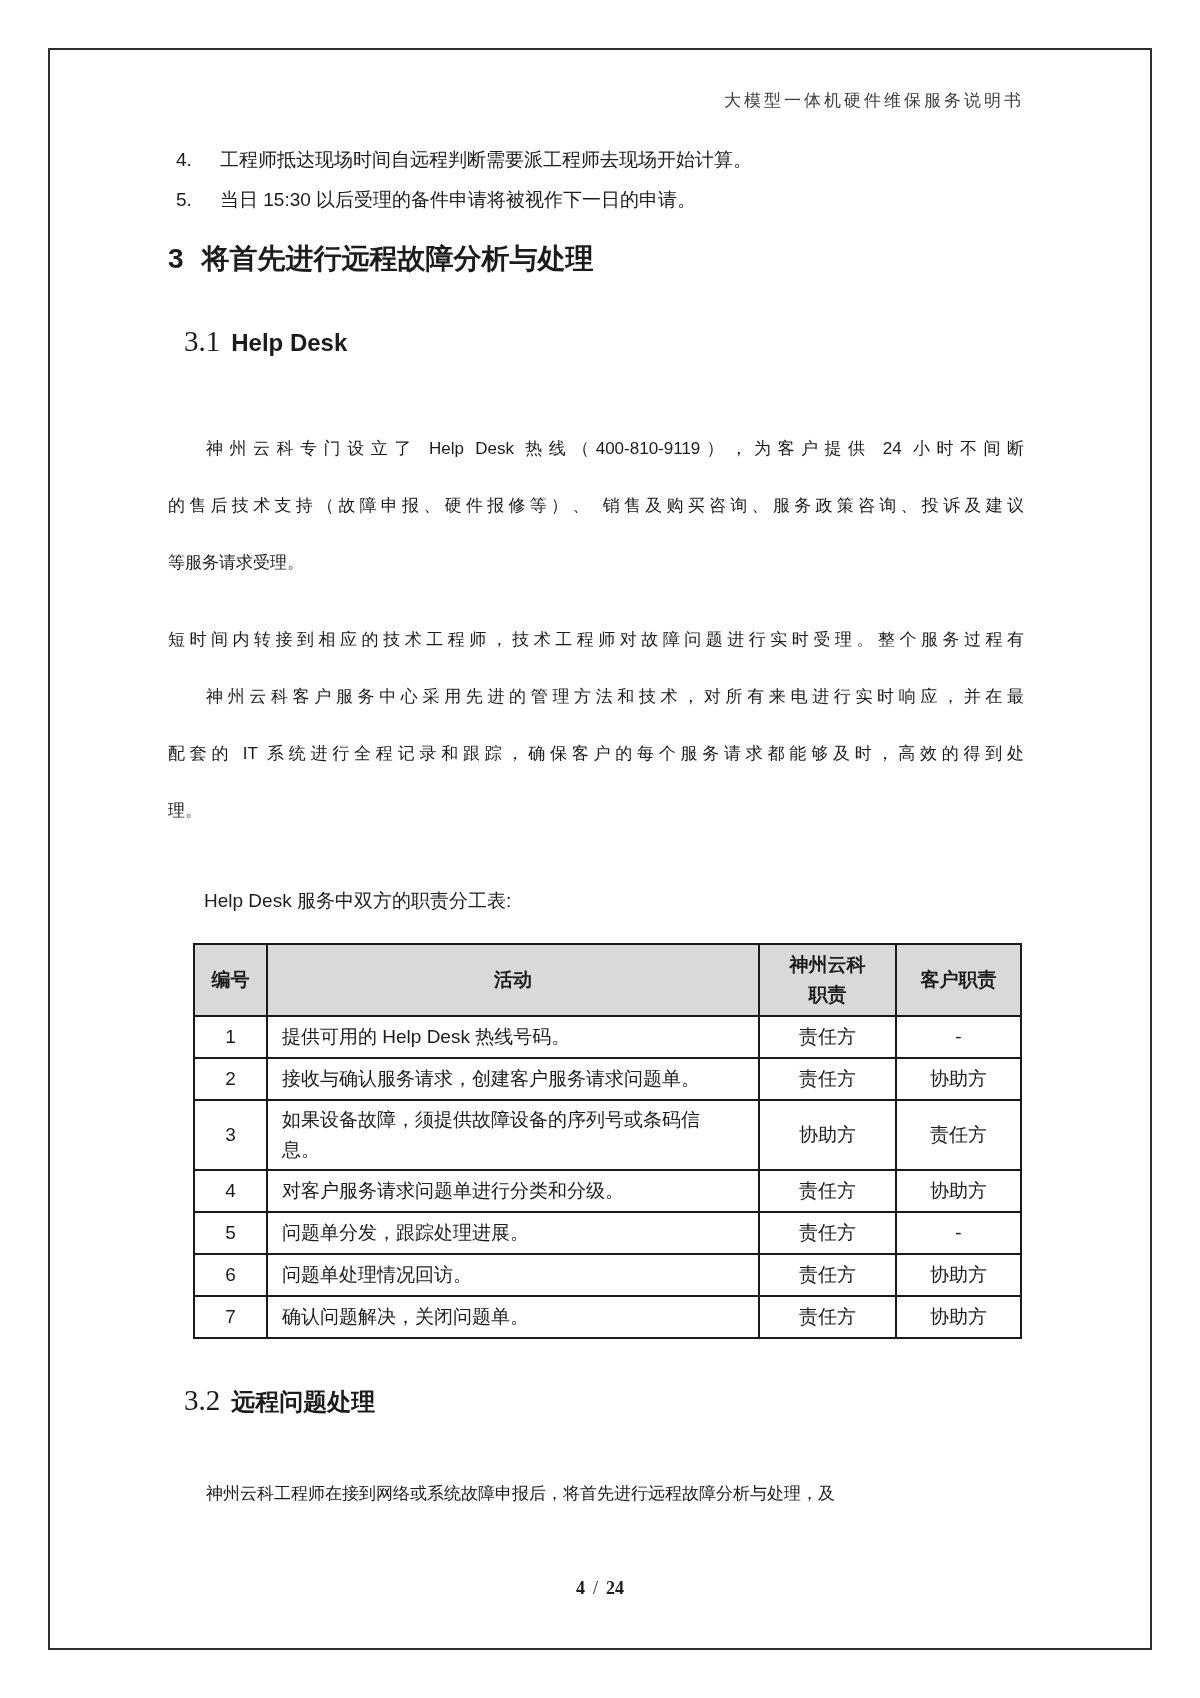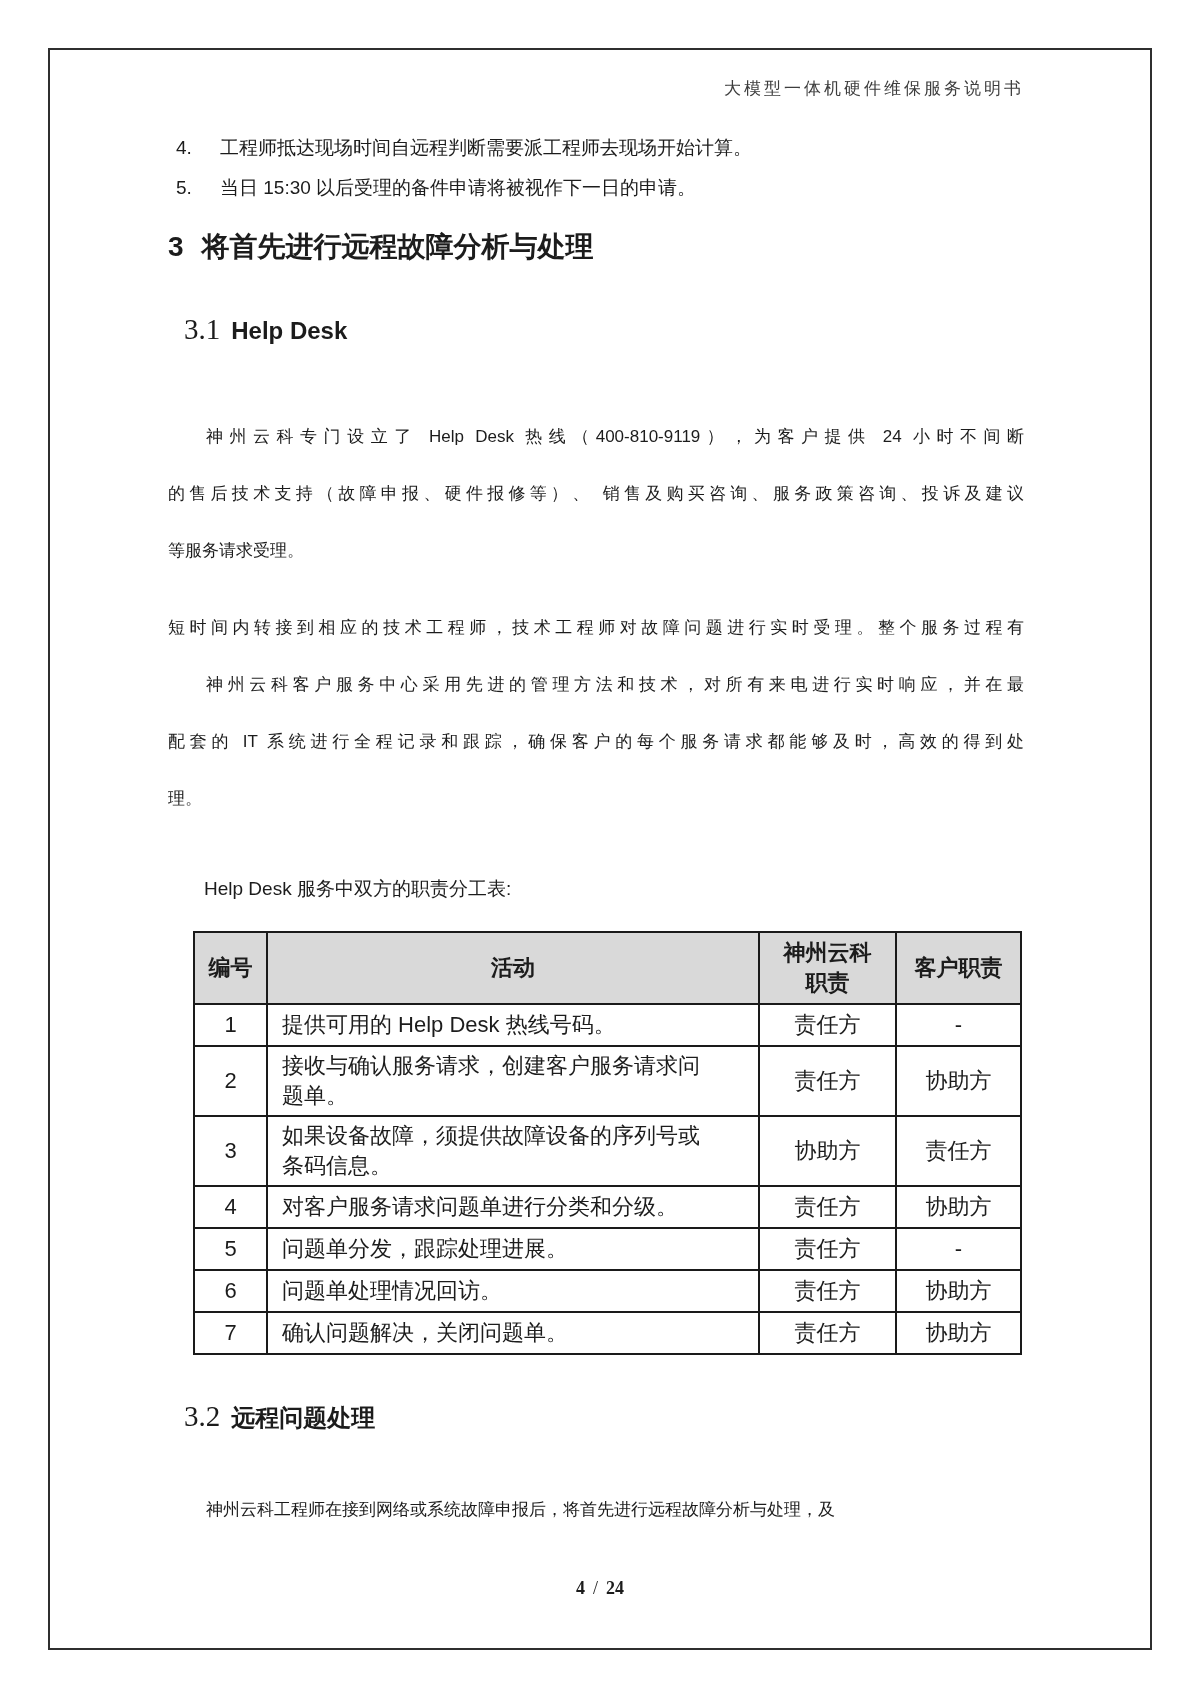--- a/index.html
+++ b/index.html
@@ -12,21 +12,21 @@
     overflow:hidden;
   }
   .page-frame {
     position:absolute;
     left:48px; top:48px; right:48px; bottom:48px;
     border:2px solid #2f2f2f;
     pointer-events:none;
   }
   .content {
     position:absolute;
-    left:168px; top:0;
+    left:168px; top:12px;
     width:856px;
   }
   .doc-header {
     margin-top:78px;
     text-align:right;
     font-family:"Liberation Serif", serif;
     font-size:17px;
     letter-spacing:3px;
     color:#3d3d3d;
     line-height:22px;
@@ -68,21 +68,21 @@
     padding-left:36px;
     font-size:19px;
     line-height:40px;
   }
   table.resp-table {
     margin-top:22px;
     margin-left:25px;
     width:827px;
     border-collapse:collapse;
     table-layout:fixed;
-    font-size:22px;
+    font-size:19px;
   }
   .resp-table th, .resp-table td { border:2px solid #1a1a1a; }
   .resp-table th {
     background:#d9d9d9;
     font-weight:bold;
     height:72px;
     line-height:30px;
     text-align:center;
     vertical-align:middle;
   }

